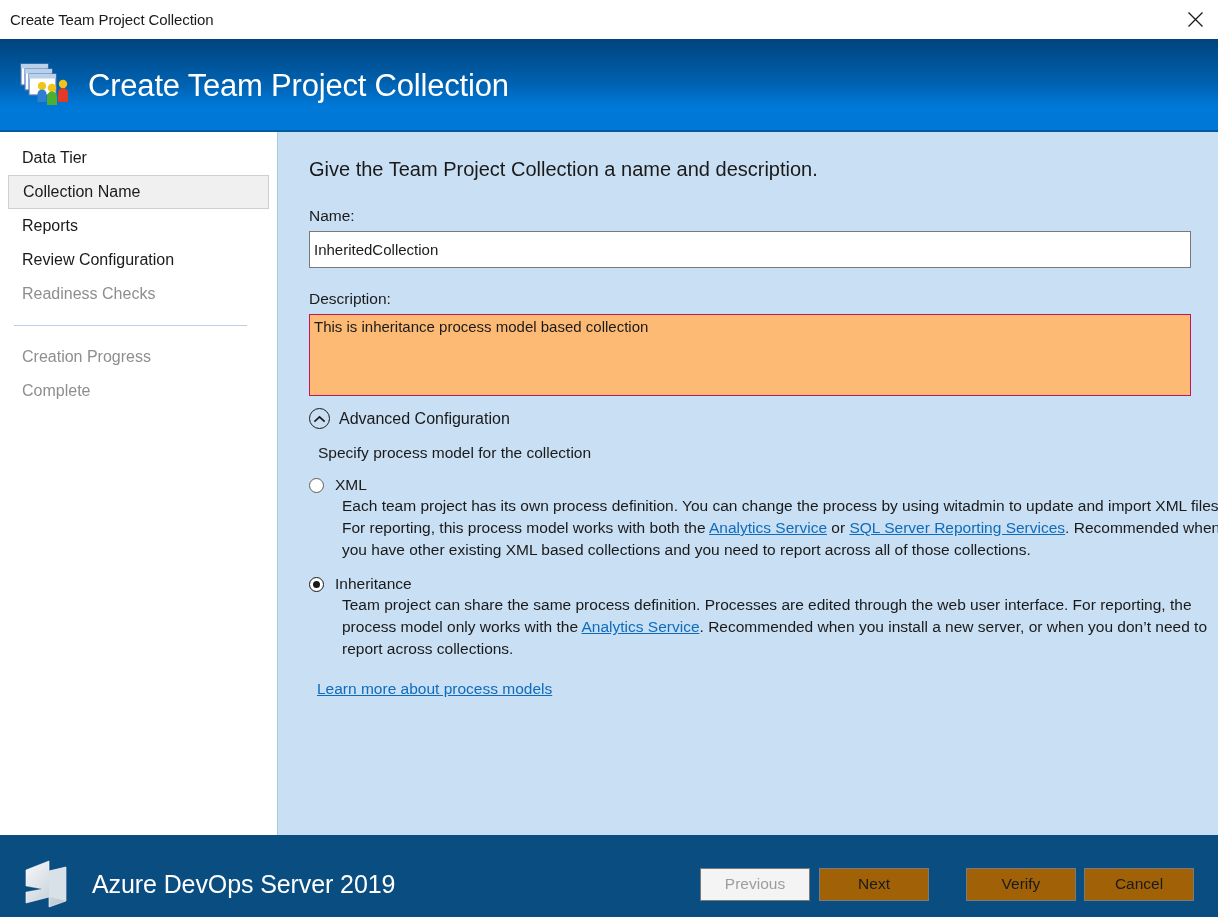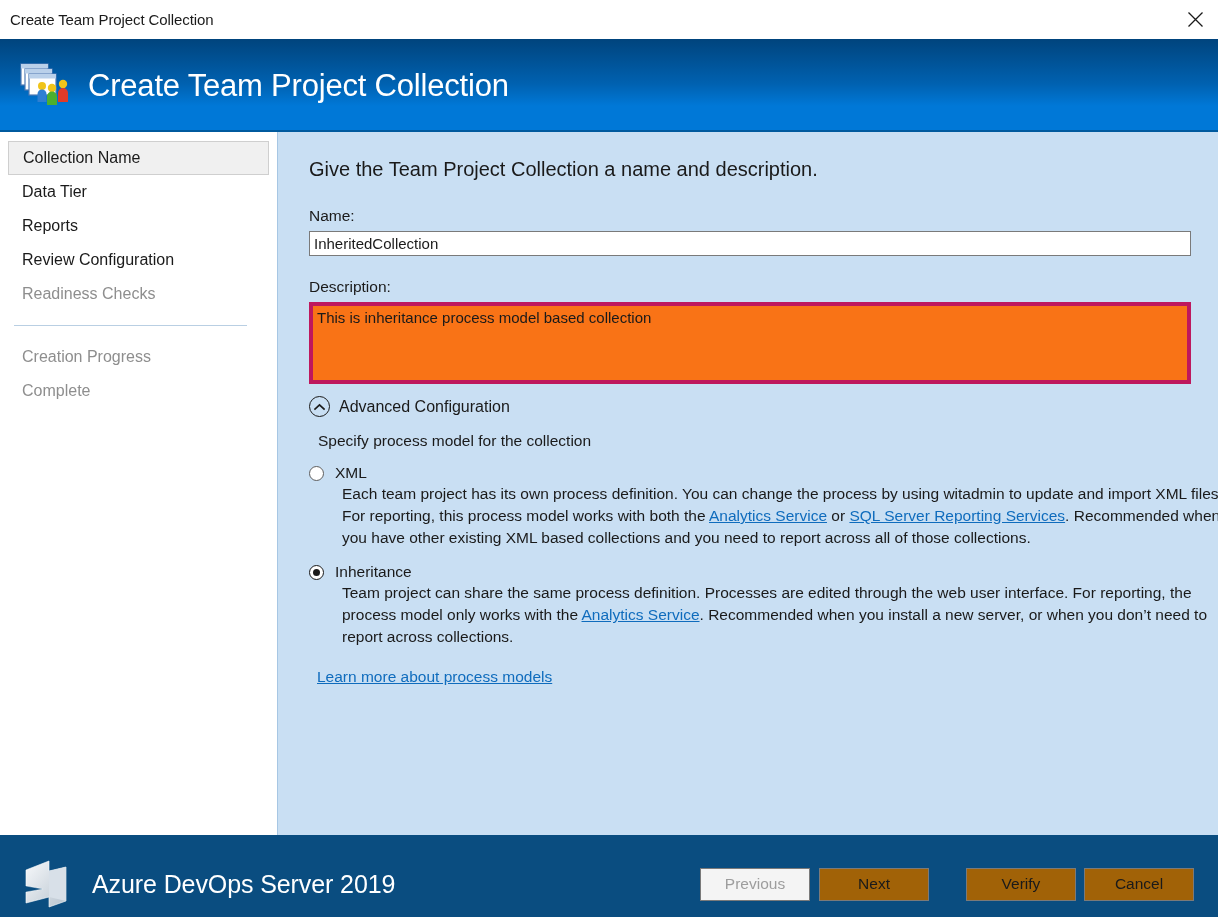--- a/index.html
+++ b/index.html
@@ -103,36 +103,36 @@
     margin: 0 0 26px 0;
     font-weight: 400;
   }
   .field-label {
     font-size: 15.5px;
     color: #1a1a1a;
     margin-bottom: 6px;
   }
   #name-input {
     width: 882px;
-    height: 25px;
+    height: 37px;
     border: 1px solid #7a7a7a;
     background: #ffffff;
     font-family: "Liberation Sans", sans-serif;
     font-size: 15px;
     color: #1a1a1a;
     padding: 1px 4px;
     outline: none;
     display: block;
     margin-bottom: 22px;
   }
   #desc-input {
     width: 882px;
     height: 82px;
-    border: 4px solid #be185d;
-    background: #f97316;
+    border: 1px solid #be185d;
+    background: #fdba74;
     font-family: "Liberation Sans", sans-serif;
     font-size: 15px;
     color: #1a1a1a;
     padding: 3px 4px;
     outline: none;
     resize: none;
     display: block;
     line-height: 1.25;
   }
 
@@ -283,25 +283,25 @@
       </g>
     </svg>
   </div>
   <div id="banner-title">Create Team Project Collection</div>
   <div id="banner-bottom-edge"></div>
 </div>
 
 <div id="body-area">
 
   <div id="sidebar">
+    <div class="nav-item">
+      <span>Data Tier</span>
+    </div>
     <div class="nav-item selected">
       <span>Collection Name</span>
-    </div>
-    <div class="nav-item">
-      <span>Data Tier</span>
     </div>
     <div class="nav-item">
       <span>Reports</span>
     </div>
     <div class="nav-item">
       <span>Review Configuration</span>
     </div>
     <div class="nav-item disabled">
       <span>Readiness Checks</span>
     </div>

